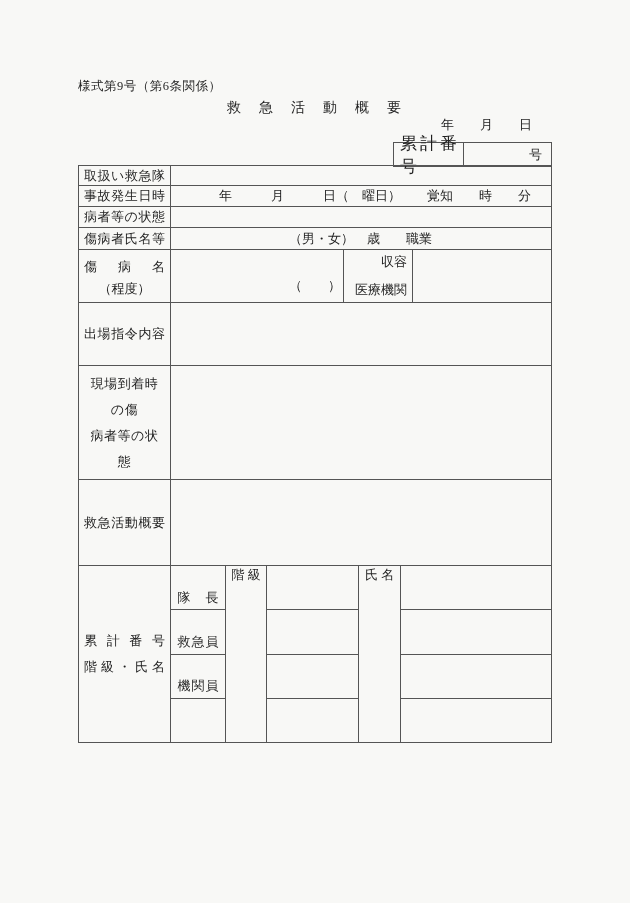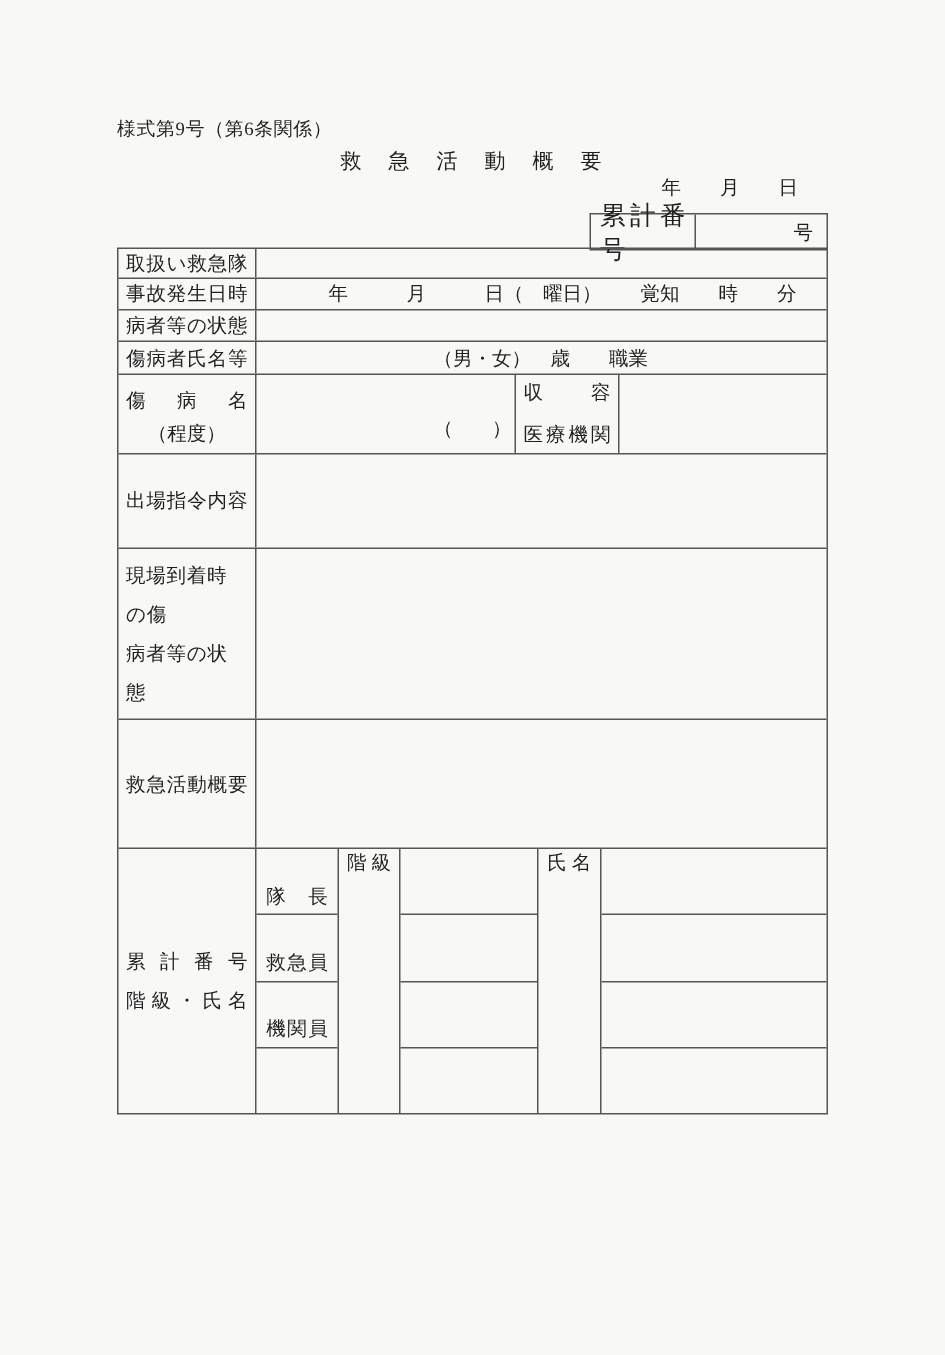--- a/index.html
+++ b/index.html
@@ -43,26 +43,26 @@
   .r-dispatch{height:63px;}
   .r-condition{height:114px;}
   .r-activity{height:86px;}
 
   .v-datetime{padding-left:48px;}
   .v-patient{padding-left:118px;}
 
   .injury-fill{width:173px;border-right:1px solid #555;box-sizing:border-box;position:relative;}
   .injury-paren{position:absolute;right:2px;bottom:7px;white-space:pre;}
   .facility-cell{width:69px;border-right:1px solid #555;box-sizing:border-box;
-    display:flex;flex-direction:column;justify-content:center;padding:0 5px;}
+    display:flex;flex-direction:column;justify-content:center;padding:0 5px;align-items:flex-end;}
   .facility-cell .jtext{line-height:28px;}
   .plain-fill{flex:1;}
 
   .wrap2 .jtext,.wrap2 .ltext{line-height:26px;}
-  .ltext{display:block;text-align:left;letter-spacing:.5px;}
+  .ltext{display:block;text-align:center;letter-spacing:.5px;}
 
   .roles-col{width:55px;border-right:1px solid #555;box-sizing:border-box;
     display:flex;flex-direction:column;}
   .role-cell{flex:1;border-bottom:1px solid #555;box-sizing:border-box;
     display:flex;align-items:center;justify-content:center;margin-top:20px;}
   .role-cell:last-child{border-bottom:none;}
   .role-cell .jtext{width:41px;}
   .head-col{border-right:1px solid #555;box-sizing:border-box;
     display:flex;align-items:flex-start;justify-content:center;white-space:pre;}
   .rank-head{width:41px;}

